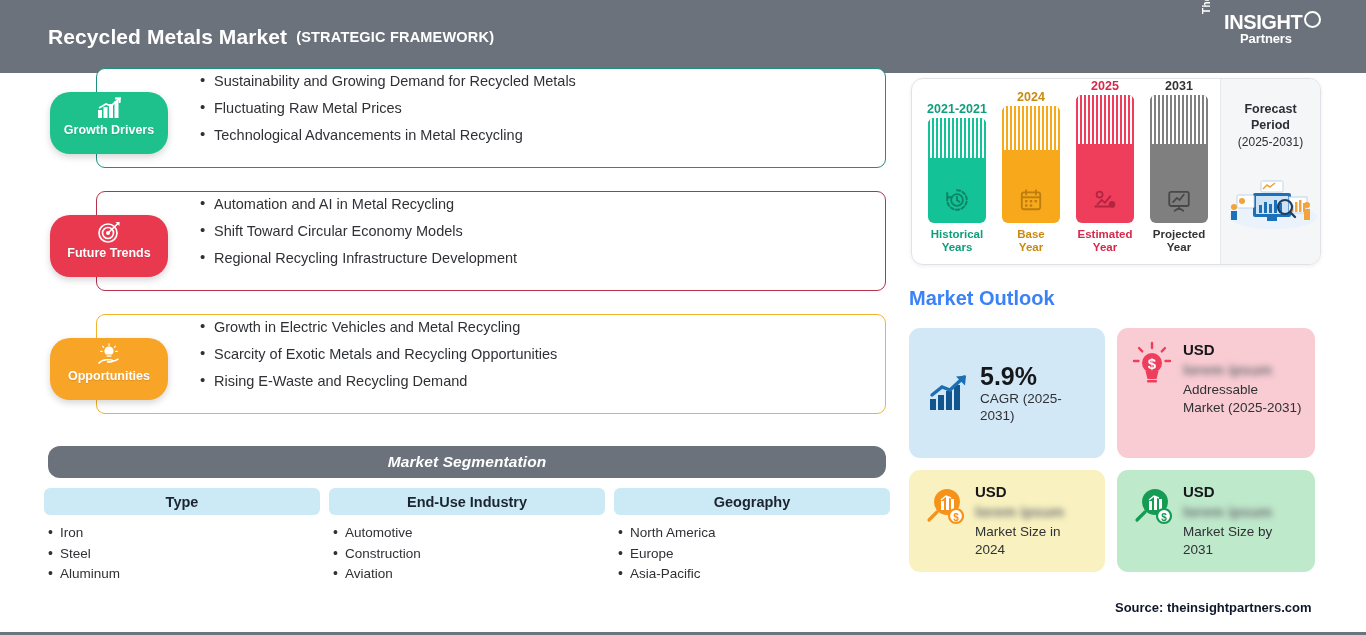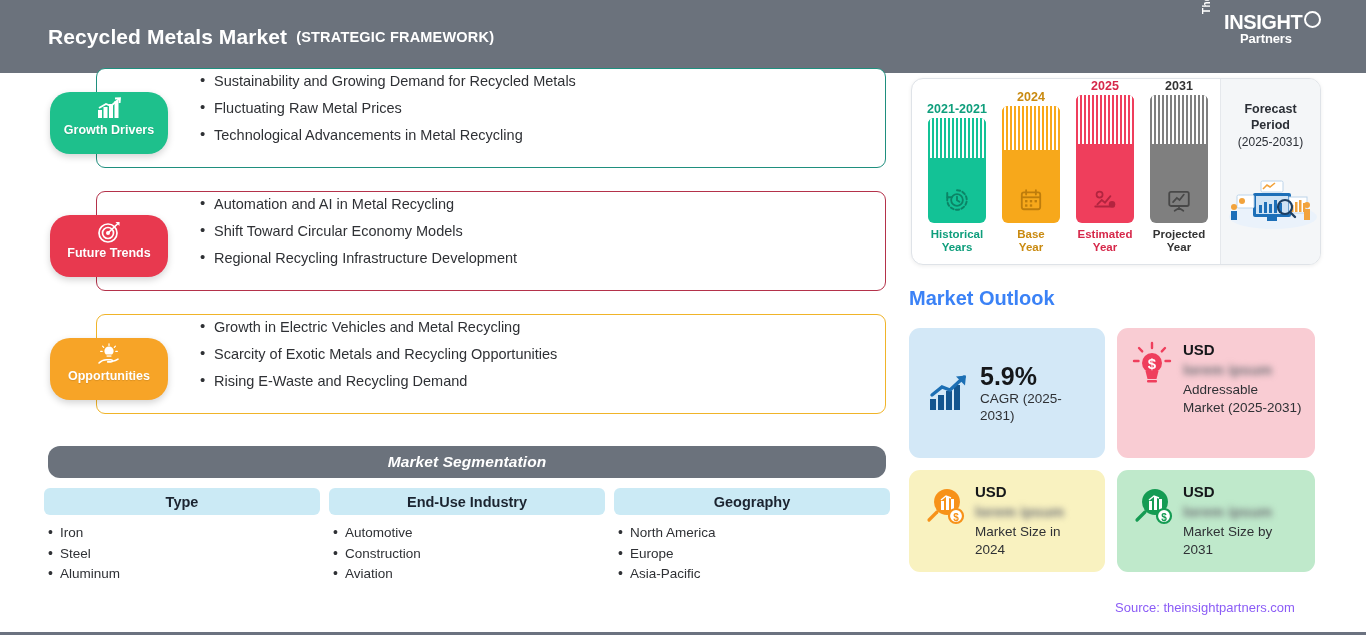--- a/index.html
+++ b/index.html
@@ -223,21 +223,21 @@
   .card-sub { font-size: 13.5px; color: #2f3135; line-height: 17.5px; }
   .blurtext {
     font-size: 15px; font-weight: bold;
     color: #6f7176;
     filter: blur(3.2px);
     line-height: 19px; margin: 1px 0 2px 0;
     user-select: none;
   }
   .source {
     position: absolute; left: 210px; top: 542px;
-    font-size: 13px; color: #8b5cf6; white-space: nowrap;
+    font-size: 13px; color: #0f172a; white-space: nowrap; font-weight: bold;
   }
 </style>
 </head>
 <body>
 
 <div id="page">
 
   <div class="header">
     <span class="header-title">Recycled Metals Market</span>
     <span class="header-sub">(STRATEGIC FRAMEWORK)</span>

